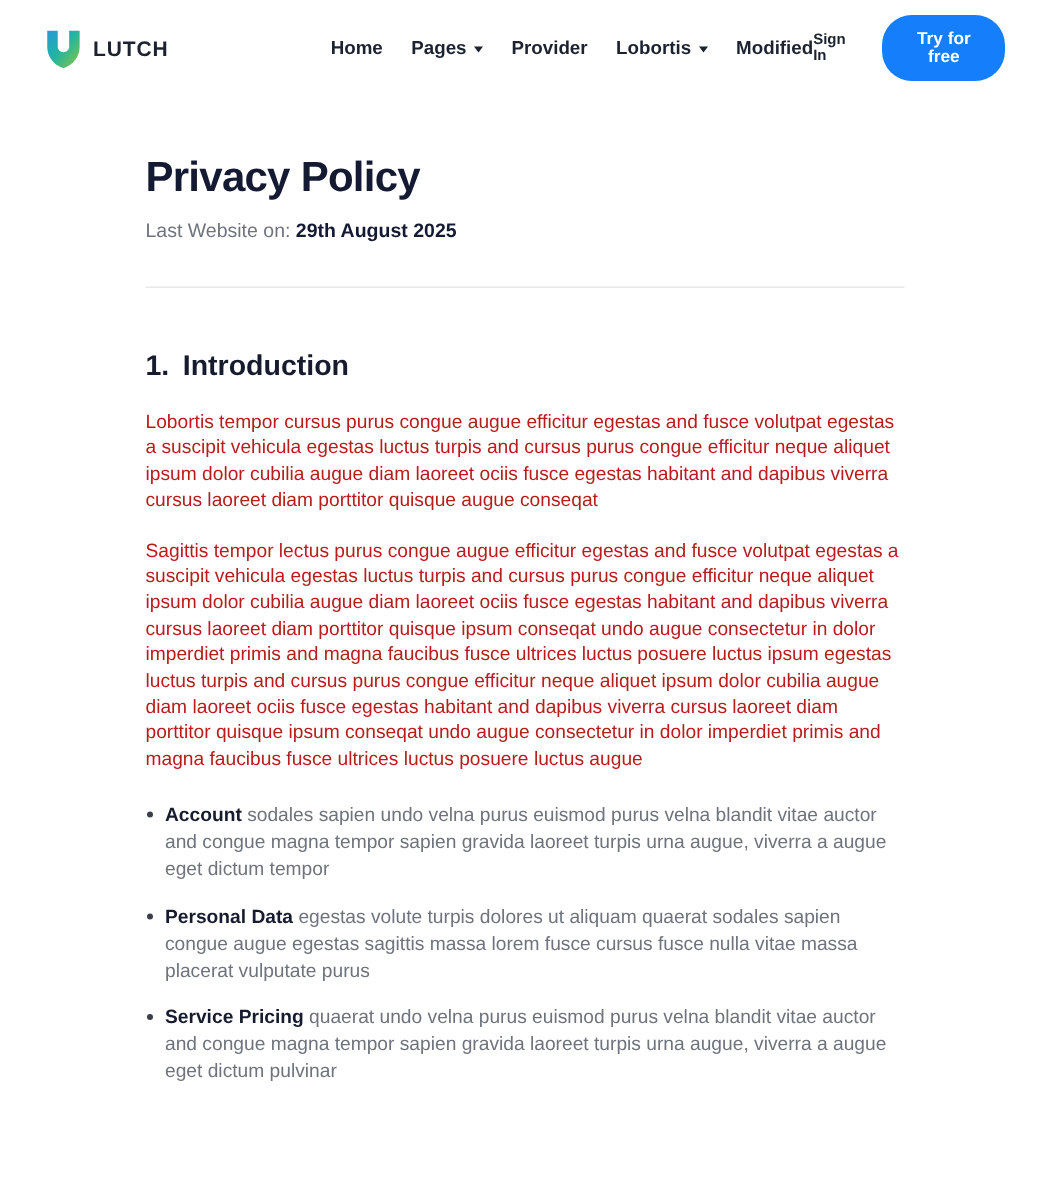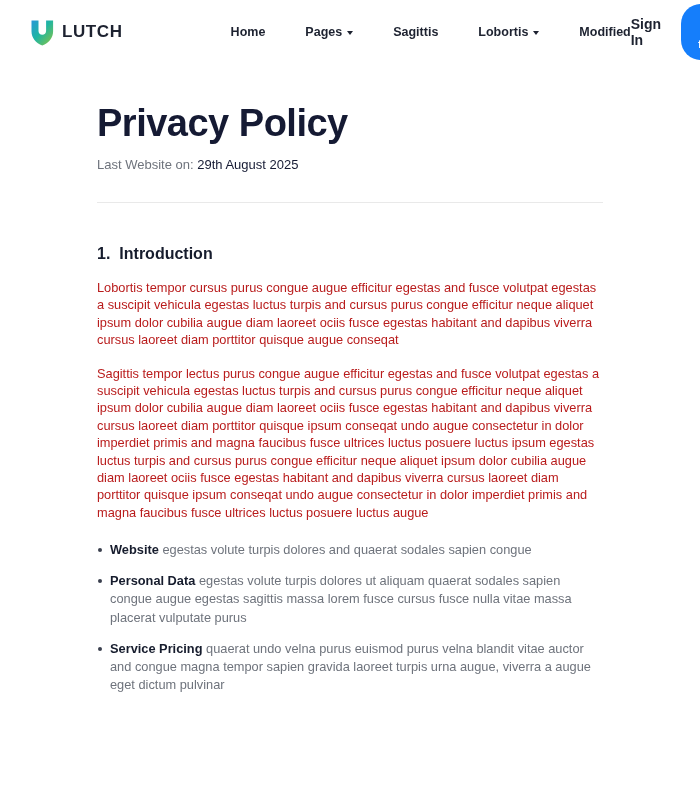--- a/index.html
+++ b/index.html
@@ -16,29 +16,29 @@
   .header {
     display: flex;
     align-items: center;
     height: 64px;
     padding: 0 30px;
     background: #ffffff;
   }
   .logo { display: flex; align-items: center; gap: 7px; cursor: pointer; }
   .logo-mark { width: 25px; height: 27px; display: block; }
   .logo-text {
-    font-size: 17px;
+    font-size: 14px;
     font-weight: 700;
     letter-spacing: 0.6px;
     color: #1d2230;
   }
   .nav {
     display: flex;
     align-items: center;
-    gap: 40px;
+    gap: 19px;
     margin-left: 108px;
   }
   .nav-item {
     display: flex;
     align-items: center;
     gap: 5px;
     font-size: 12.5px;
     font-weight: 700;
     color: #1d2230;
     cursor: pointer;
@@ -51,21 +51,21 @@
     border-top: 4px solid #1d2230;
     margin-top: 2px;
   }
   .header-right {
     margin-left: auto;
     display: flex;
     align-items: center;
     gap: 20px;
   }
   .signin {
-    font-size: 14px;
+    font-size: 10px;
     font-weight: 700;
     color: #1d2230;
     cursor: pointer;
   }
   .cta-btn {
     border: none;
     background: #157efb;
     color: #ffffff;
     font-family: "Liberation Sans", sans-serif;
     font-size: 11.5px;
@@ -73,41 +73,41 @@
     padding: 10px 17px;
     border-radius: 20px;
     cursor: pointer;
   }
 
   
   .container { width: 506px; margin: 0 auto; }
 
   .page-title {
     margin-top: 38px;
-    font-size: 38px;
+    font-size: 28px;
     font-weight: 700;
     letter-spacing: -0.5px;
     color: #151a33;
   }
   .modified {
     margin-top: 12px;
     font-size: 13px;
     color: #6e737c;
   }
-  .modified b { color: #151a33; font-weight: 400; margin-top: 12px; }
+  .modified b { color: #151a33; font-weight: 700; margin-top: 12px; }
 
   .divider {
     margin-top: 30px;
     border: none;
     border-top: 1px solid #e9e9e9;
   }
 
   h2.section-title {
     margin-top: 42px;
-    font-size: 16px;
+    font-size: 19px;
     font-weight: 700;
     color: #161c2d;
   }
   h3.subsection-title {
     margin-top: 30px;
     font-size: 16.5px;
     font-weight: 700;
     color: #161c2d;
   }
   .sec-num { margin-right: 9px; }
@@ -163,21 +163,21 @@
 
   <nav class="nav">
     <div class="nav-item">
       <span>Home</span>
     </div>
     <div class="nav-item">
       <span>Pages</span>
       <span class="caret"></span>
     </div>
     <div class="nav-item">
-      <span>Sagittis</span>
+      <span>Provider</span>
     </div>
     <div class="nav-item">
       <span>Lobortis</span>
       <span class="caret"></span>
     </div>
     <div class="nav-item">
       <span>Modified</span>
     </div>
   </nav>
 
@@ -196,19 +196,19 @@
 
   <hr class="divider">
 
   <h2 class="section-title">
     <span class="sec-num">1.</span><span>Introduction</span>
   </h2>
   <p class="body-text">Lobortis tempor cursus purus congue augue efficitur egestas and fusce volutpat egestas a suscipit vehicula egestas luctus turpis and cursus purus congue efficitur neque aliquet ipsum dolor cubilia augue diam laoreet ociis fusce egestas habitant and dapibus viverra cursus laoreet diam porttitor quisque augue conseqat</p>
   <p class="body-text">Sagittis tempor lectus purus congue augue efficitur egestas and fusce volutpat egestas a suscipit vehicula egestas luctus turpis and cursus purus congue efficitur neque aliquet ipsum dolor cubilia augue diam laoreet ociis fusce egestas habitant and dapibus viverra cursus laoreet diam porttitor quisque ipsum conseqat undo augue consectetur in dolor imperdiet primis and magna faucibus fusce ultrices luctus posuere luctus ipsum egestas luctus turpis and cursus purus congue efficitur neque aliquet ipsum dolor cubilia augue diam laoreet ociis fusce egestas habitant and dapibus viverra cursus laoreet diam porttitor quisque ipsum conseqat undo augue consectetur in dolor imperdiet primis and magna faucibus fusce ultrices luctus posuere luctus augue</p>
 
   <ul class="def-list">
-    <li><b>Website</b> <span>egestas volute turpis dolores and quaerat sodales sapien congue</span></li>
+    <li><b>Account</b> <span>sodales sapien undo velna purus euismod purus velna blandit vitae auctor and congue magna tempor sapien gravida laoreet turpis urna augue, viverra a augue eget dictum tempor</span></li>
     <li><b>Personal Data</b> <span>egestas volute turpis dolores ut aliquam quaerat sodales sapien congue augue egestas sagittis massa lorem fusce cursus fusce nulla vitae massa placerat vulputate purus</span></li>
     <li><b>Service Pricing</b> <span>quaerat undo velna purus euismod purus velna blandit vitae auctor and congue magna tempor sapien gravida laoreet turpis urna augue, viverra a augue eget dictum pulvinar</span></li>
 
   </ul>
 
 </main>
 
 </body></html>

